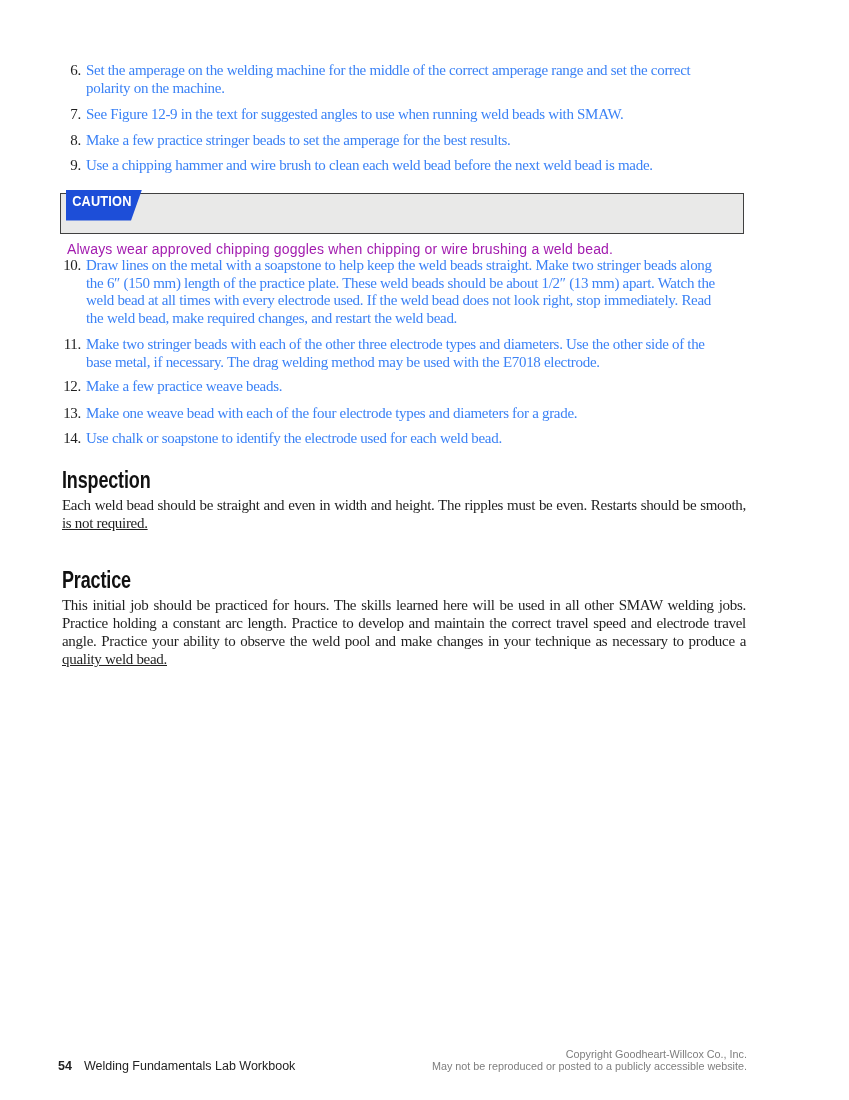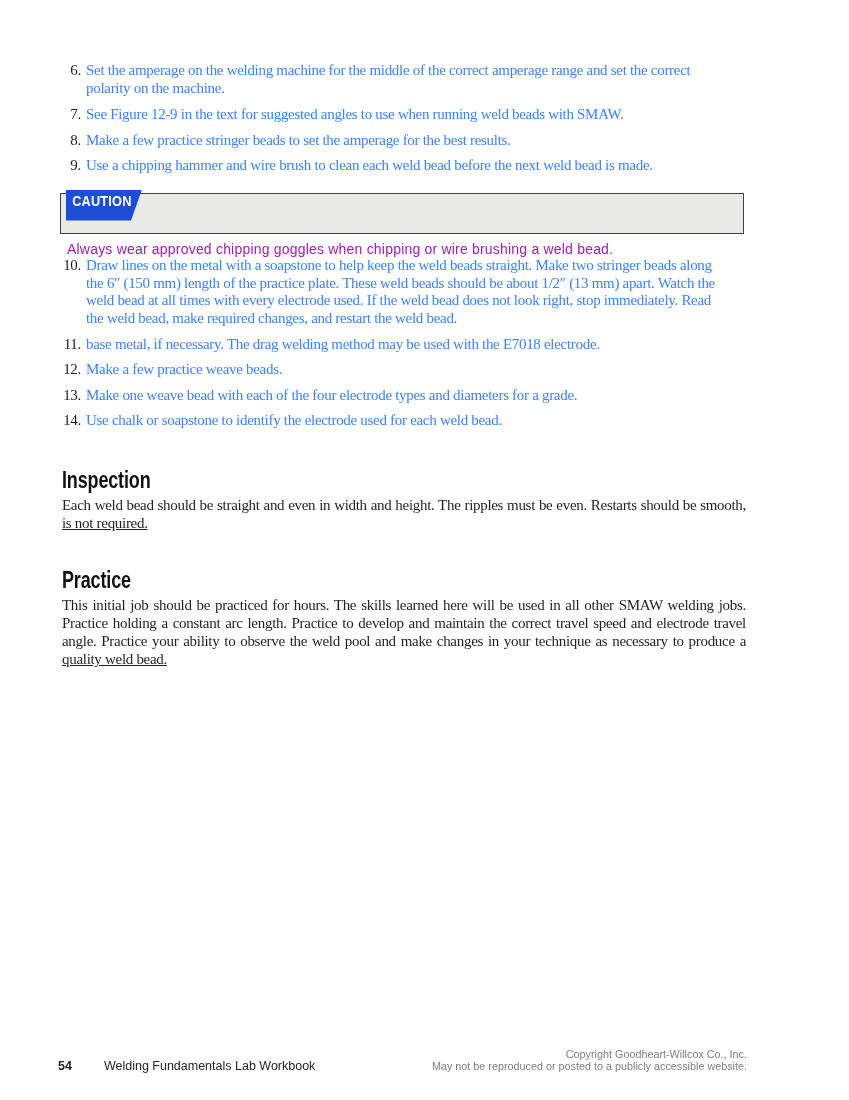--- a/index.html
+++ b/index.html
@@ -48,21 +48,21 @@
   .section-heading>span{display:inline-block;transform:scaleX(0.75);transform-origin:0 50%;white-space:nowrap;}
   .para{position:absolute;left:62px;width:684px;}
   .jline{
     font:15px/18px "Liberation Serif",serif;letter-spacing:-0.3px;color:#1f1f1f;
     text-align:justify;text-align-last:justify;
   }
   .jline.last{text-align:center;text-align-last:left;text-decoration:underline;}
   
   .footer-left{
     position:absolute;left:58px;top:1059px;display:flex;align-items:baseline;
-    font:12.5px/15px "Liberation Sans",sans-serif;color:#232323;white-space:nowrap;gap:20px;
+    font:12.5px/15px "Liberation Sans",sans-serif;color:#232323;white-space:nowrap;
   }
   .footer-page-num{font-weight:bold;margin-right:12px;}
   .footer-right{
     position:absolute;right:102px;top:1049px;text-align:right;
     font:10.8px/11.5px "Liberation Sans",sans-serif;color:#7e7e7e;white-space:nowrap;
   }
 </style>
 </head>
 <body>
 
@@ -107,20 +107,21 @@
     <div class="li-lines">
       <div class="serif-line">Draw lines on the metal with a soapstone to help keep the weld beads straight. Make two stringer beads along</div>
       <div class="serif-line">the 6″ (150 mm) length of the practice plate. These weld beads should be about 1/2″ (13 mm) apart. Watch the</div>
       <div class="serif-line">weld bead at all times with every electrode used. If the weld bead does not look right, stop immediately. Read</div>
       <div class="serif-line">the weld bead, make required changes, and restart the weld bead.</div>
     </div>
   </div>
   <div class="list-item" style="margin-bottom:7px;">
     <div class="li-num">11.</div>
     <div class="li-lines">
+      <div class="serif-line">Make two stringer beads with each of the other three electrode types and diameters. Use the other side of the</div>
       <div class="serif-line">base metal, if necessary. The drag welding method may be used with the E7018 electrode.</div>
     </div>
   </div>
   <div class="list-item" style="margin-bottom:9px;align-items:flex-end;">
     <div class="li-num">12.</div>
     <div class="li-lines">
       <div class="serif-line">Make a few practice weave beads.</div>
     </div>
   </div>
   <div class="list-item" style="margin-bottom:7.5px;">

